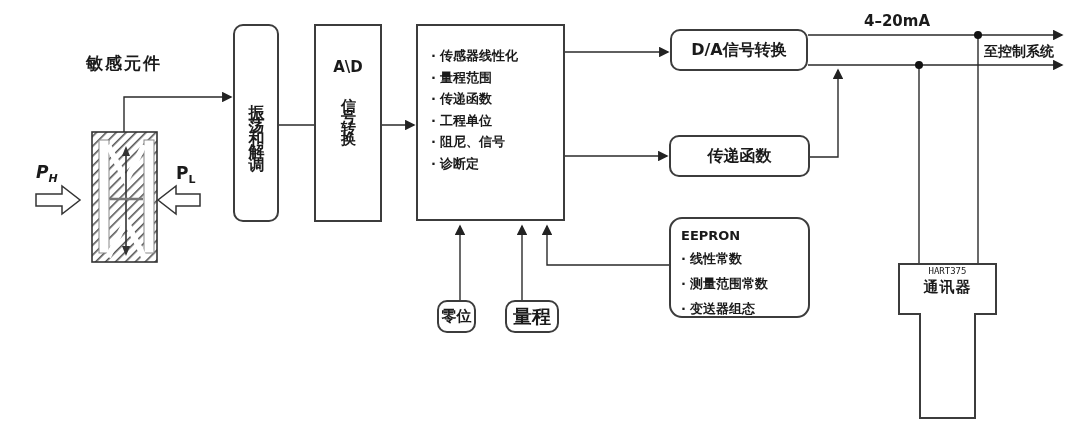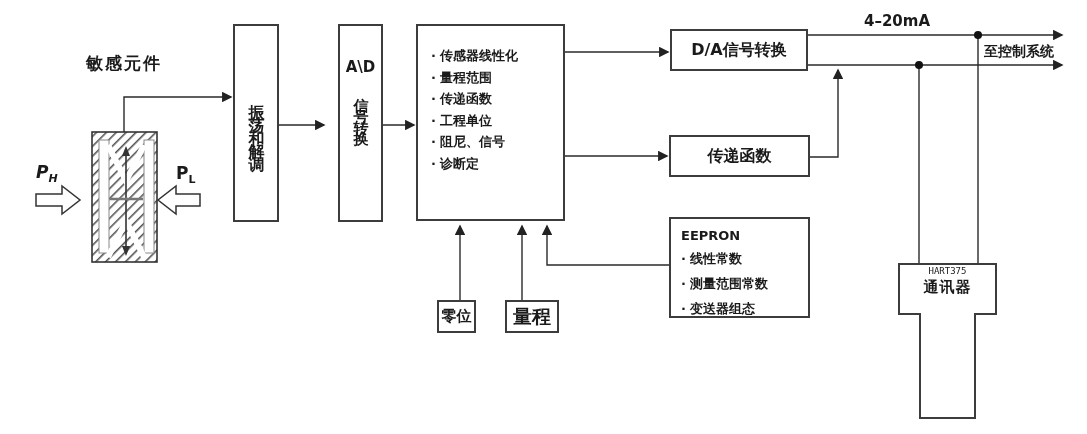--- a/index.html
+++ b/index.html
@@ -2,40 +2,40 @@
 <html><head>
 <meta charset="utf-8">
 <style>
   html,body{margin:0;padding:0;background:#ffffff;}
   #canvas{
     position:relative;width:1087px;height:434px;background:#ffffff;
     font-family:"DejaVu Sans","Liberation Sans",sans-serif;color:#1a1a1a;overflow:hidden;
   }
   #lines{position:absolute;left:0;top:0;width:1087px;height:434px;}
   .box{position:absolute;box-sizing:border-box;border:2px solid #3c3c3c;background:#ffffff;}
-  .center{display:flex;align-items:center;justify-content:center;}
+  .center{display:flex;align-items:center;justify-content:center;border-radius:10px;}
   .vtext{writing-mode:vertical-lr;text-orientation:upright;}
   .lbl{position:absolute;font-weight:bold;white-space:nowrap;}
 
   .box-osc{left:233px;top:24px;width:46px;height:198px;}
   .box-osc span{font-size:16px;font-weight:bold;letter-spacing:13px;}
 
-  .box-ad{left:338px;top:24px;width:45px;height:198px;display:flex;flex-direction:column;align-items:center;padding-top:32px;}
+  .box-ad{left:314px;top:24px;width:68px;height:198px;display:flex;flex-direction:column;align-items:center;padding-top:32px;}
   .ad-title{font-size:15px;font-weight:bold;}
   .box-ad .vtext{font-size:15px;font-weight:bold;letter-spacing:11px;margin-top:10px;}
 
   .box-micro{left:416px;top:24px;width:149px;height:197px;padding:19px 4px 0 13px;}
   .micro-title{font-size:14px;font-weight:bold;margin-bottom:5px;}
   .li{display:flex;align-items:flex-start;font-size:13px;font-weight:bold;line-height:21.5px;white-space:nowrap;}
   .li .marker{margin-right:4px;font-weight:bold;}
 
   .box-da{left:670px;top:29px;width:138px;height:42px;font-size:16px;font-weight:bold;}
   .box-dig{left:669px;top:135px;width:141px;height:42px;font-size:16px;font-weight:bold;}
 
-  .box-eep{left:669px;top:217px;width:141px;height:101px;padding:9px 2px 0 10px;}
+  .box-eep{left:669px;top:217px;width:141px;height:101px;padding:9px 2px 0 10px;border-radius:13px;}
   .eep-title{font-size:13px;font-weight:bold;margin-bottom:3px;}
   .box-eep .li{line-height:25px;}
 
   .box-zero{left:437px;top:300px;width:39px;height:33px;font-size:15px;font-weight:bold;}
   .box-span{left:505px;top:300px;width:54px;height:33px;font-size:19px;font-weight:bold;}
 
   .lbl-sens{left:86px;top:52px;font-size:17px;letter-spacing:2px;}
   .lbl-420{left:864px;top:12px;font-size:15px;}
   .lbl-ctrl{left:984px;top:43px;font-size:14px;}
   .lbl-ph{left:36px;top:162px;font-size:17px;font-style:italic;}

